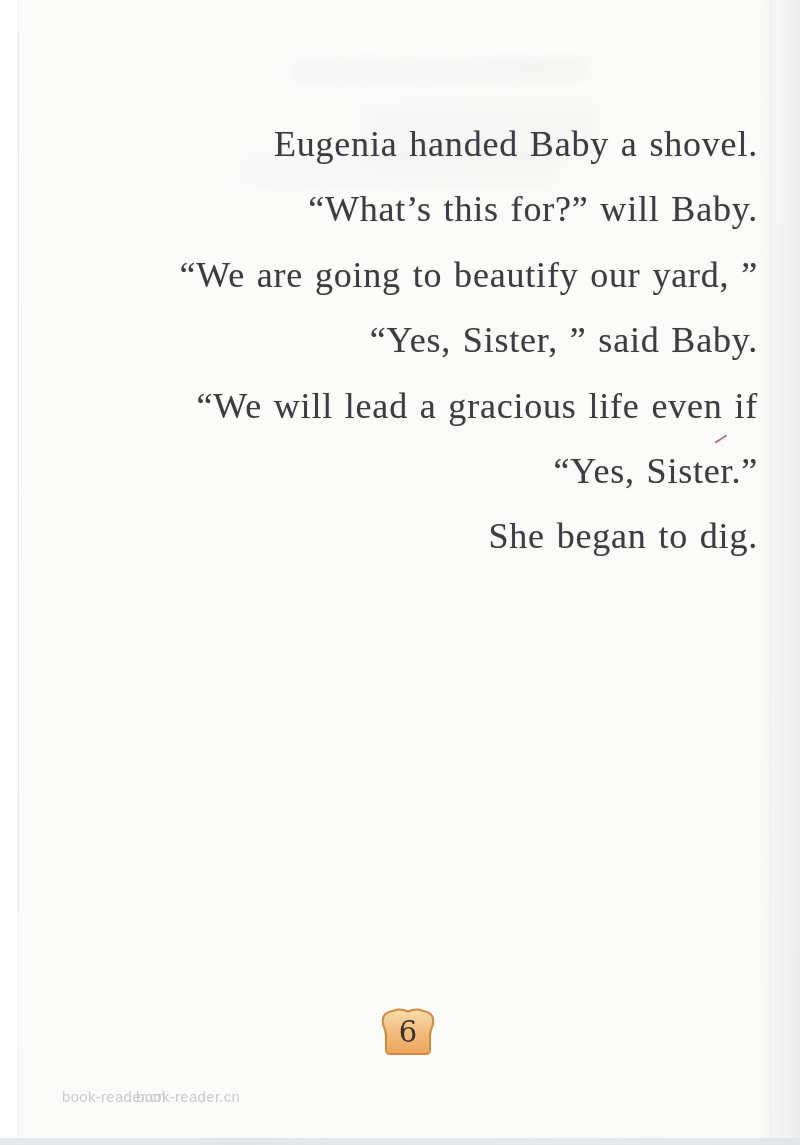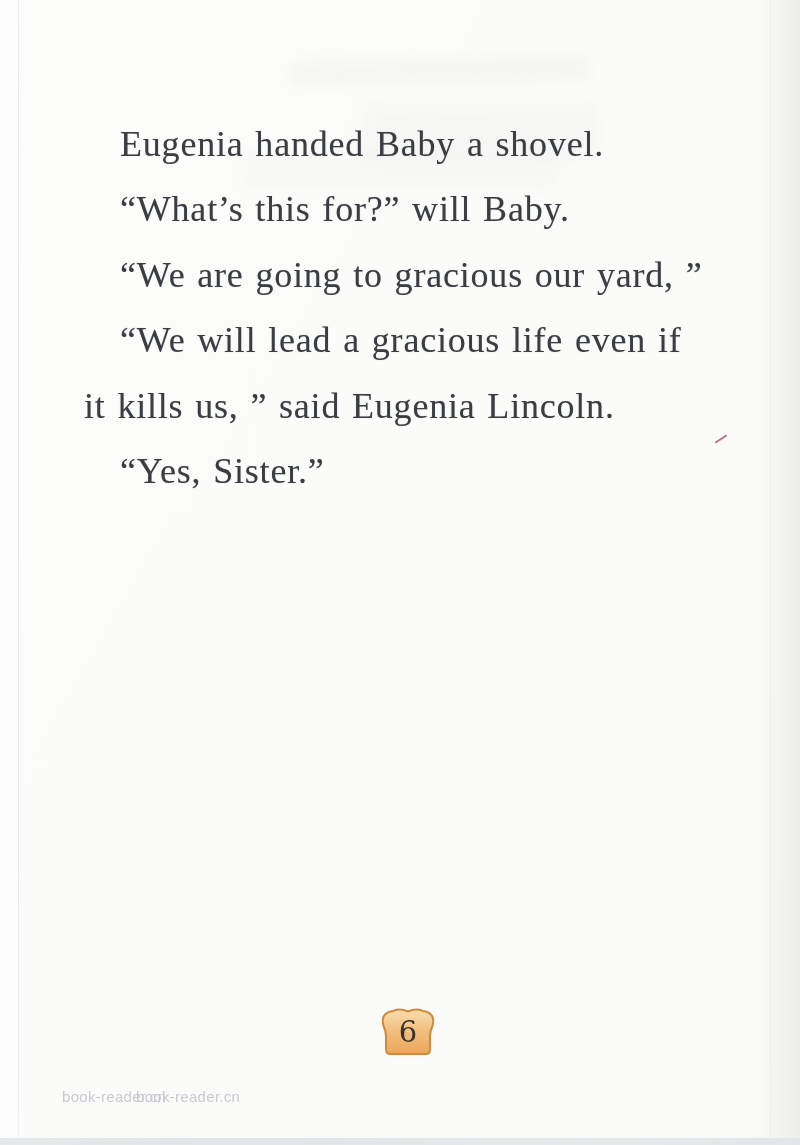--- a/index.html
+++ b/index.html
@@ -51,29 +51,30 @@
     background: linear-gradient(to right, #e6e8ea, #e2e4e7 30%, #e7e8ea 70%, #e3e5e8);
   }
   
   .bleed { position: absolute; filter: blur(7px); opacity: 0.05; background: #8a8f96; border-radius: 8px; }
   .bleed-1 { left: 290px; top: 58px;  width: 300px; height: 26px; transform: rotate(-1deg); }
   .bleed-2 { left: 360px; top: 100px; width: 240px; height: 60px; opacity: 0.035; }
   .bleed-3 { left: 240px; top: 150px; width: 320px; height: 40px; opacity: 0.03; }
   
   .text-block {
     position: absolute;
-    left: 84px;
+    left: 78px;
     top: 112px;
     width: 680px;
     color: #3a3e42;
     font-size: 36px;
     line-height: 65.4px;
     letter-spacing: 0.8px;
     word-spacing: 2px;
     text-shadow: 0 0 1px rgba(58,62,66,0.30);
+    text-align: right;
   }
   .line { white-space: nowrap; }
   .line.indent { padding-left: 36px; }
   
   .pen-mark {
     position: absolute;
     left: 714px; top: 438px;
     width: 14px; height: 2px;
     background: #a8436b;
     opacity: 0.75;
@@ -123,24 +124,25 @@
   <div class="right-edge-line"></div>
   <div class="bottom-strip"></div>
 
   <div class="bleed bleed-1"></div>
   <div class="bleed bleed-2"></div>
   <div class="bleed bleed-3"></div>
 
   <div class="text-block">
       <div class="line indent">Eugenia handed Baby a shovel.</div>
       <div class="line indent">“What’s this for?” will Baby.</div>
-      <div class="line indent">“We are going to gracious our yard, ”</div>
+      <div class="line indent">“We are going to beautify our yard, ”</div>
+      <div class="line indent">“Yes, Sister, ” said Baby.</div>
       <div class="line indent">“We will lead a gracious life even if</div>
-      <div class="line">it kills us, ” said Eugenia Lincoln.</div>
       <div class="line indent">“Yes, Sister.”</div>
+      <div class="line indent">She began to dig.</div>
     </div>
 
   <div class="pen-mark"></div>
 
   <div class="toast-wrap">
     <svg width="62" height="54" viewBox="0 0 62 54" aria-hidden="true">
       <defs>
         <linearGradient id="toastFill" x1="0" y1="0" x2="0" y2="1">
           <stop offset="0%" stop-color="#f8ddae"></stop>
           <stop offset="50%" stop-color="#f2bd7e"></stop>

